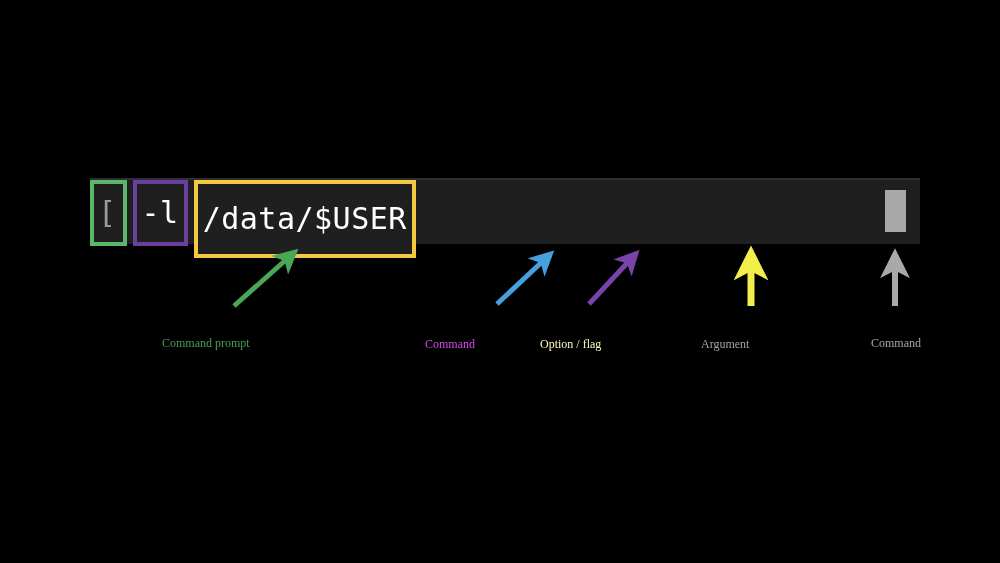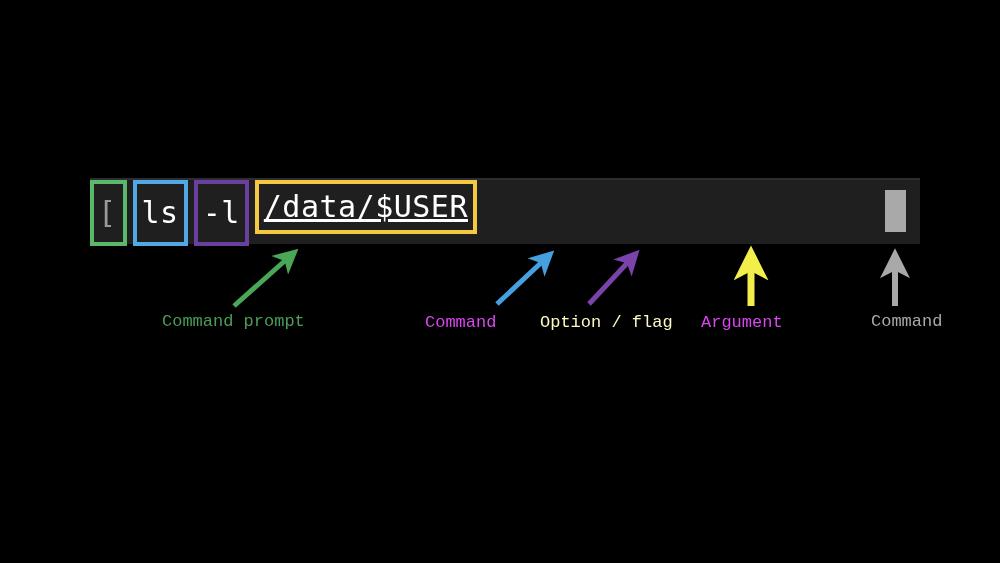--- a/index.html
+++ b/index.html
@@ -66,63 +66,62 @@
   }
   .seg-option {
     border: 4px solid #6b3fa0;
     padding: 0 5px;
     height: 66px;
     margin-left: 6px;
   }
   .seg-argument {
     border: 4px solid #f5c842;
     padding: 0 5px;
-    height: 54px;
+    height: 78px;
     margin-left: 6px;
-    text-decoration: underline;
   }
 
   .dim-bracket { color: #9a9a9a; }
 
   
   #cursor-block {
     position: absolute;
     left: 885px;
     top: 190px;
     width: 21px;
     height: 42px;
     background: #a9a9a9;
   }
 
   
   .annotation {
     position: absolute;
-    font-family: Liberation Mono, monospace;
-    font-size: 17px;
+    font-family: Liberation Serif, serif;
+    font-size: 12px;
     line-height: 1;
     white-space: nowrap;
+    margin-top: 24px;
   }
 
   .arrow-svg {
     position: absolute;
     overflow: visible;
   }
 </style>
 </head>
 <body>
 
 <div id="terminal-strip">
 
   <div class="cmd-line">
 
     <span class="seg seg-prompt">
       <span class="dim-bracket">[</span>
     </span>
 
-    <span class="seg seg-command">ls</span>
 
     <span class="seg seg-option">-l</span>
 
     <span class="seg seg-argument">/data/$USER</span>
 
   </div>
 </div>
 
 <div id="cursor-block"></div>
 
@@ -157,21 +156,21 @@
 <div class="annotation" style="left:540px; top:314px; color:#fef9c3;">Option / flag</div>
 
 <svg class="arrow-svg" style="left:738px; top:256px;" width="26" height="54" viewBox="0 0 26 54">
   <defs>
     <marker id="head-yellow" markerWidth="5" markerHeight="5" refX="2.2" refY="2.5" orient="auto" markerUnits="strokeWidth">
       <path d="M0,0 L5,2.5 L0,5 L1.3,2.5 z" fill="#f2ee4a"></path>
     </marker>
   </defs>
   <line x1="13" y1="50" x2="13" y2="9" stroke="#f2ee4a" stroke-width="7" marker-end="url(#head-yellow)"></line>
 </svg>
-<div class="annotation" style="left:701px; top:314px; color:#d946ef;">Argument</div>
+<div class="annotation" style="left:701px; top:314px; color:#a3a3a3;">Argument</div>
 
 <svg class="arrow-svg" style="left:884px; top:256px;" width="24" height="54" viewBox="0 0 24 54">
   <defs>
     <marker id="head-gray" markerWidth="5" markerHeight="5" refX="2.2" refY="2.5" orient="auto" markerUnits="strokeWidth">
       <path d="M0,0 L5,2.5 L0,5 L1.3,2.5 z" fill="#a9a9a9"></path>
     </marker>
   </defs>
   <line x1="11" y1="50" x2="11" y2="9" stroke="#a9a9a9" stroke-width="6" marker-end="url(#head-gray)"></line>
 </svg>
 <div class="annotation" style="left:871px; top:313px; color:#a9a9a9;">Command</div>

